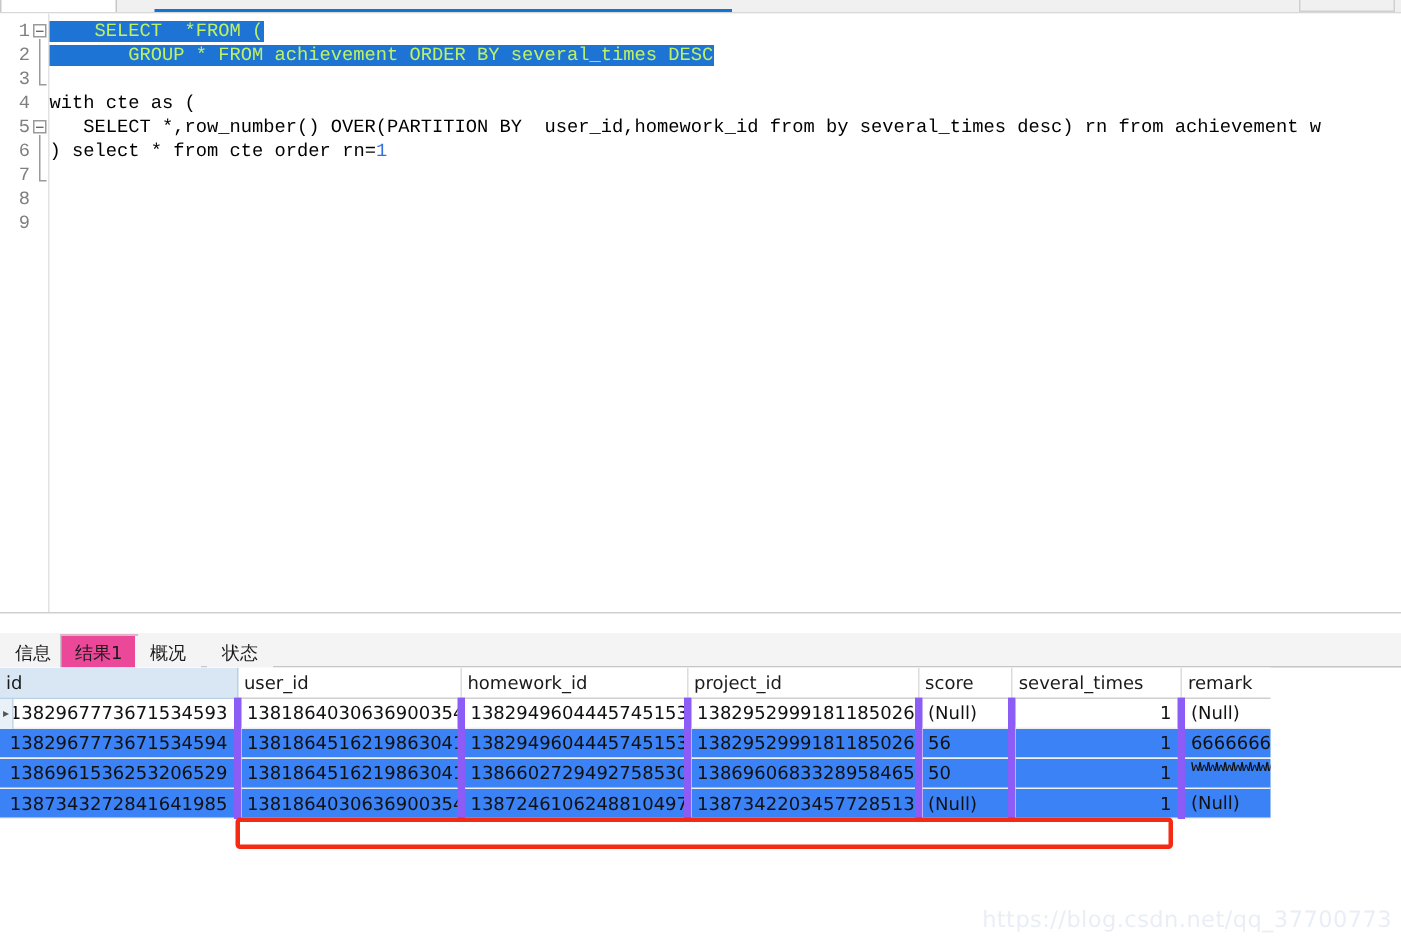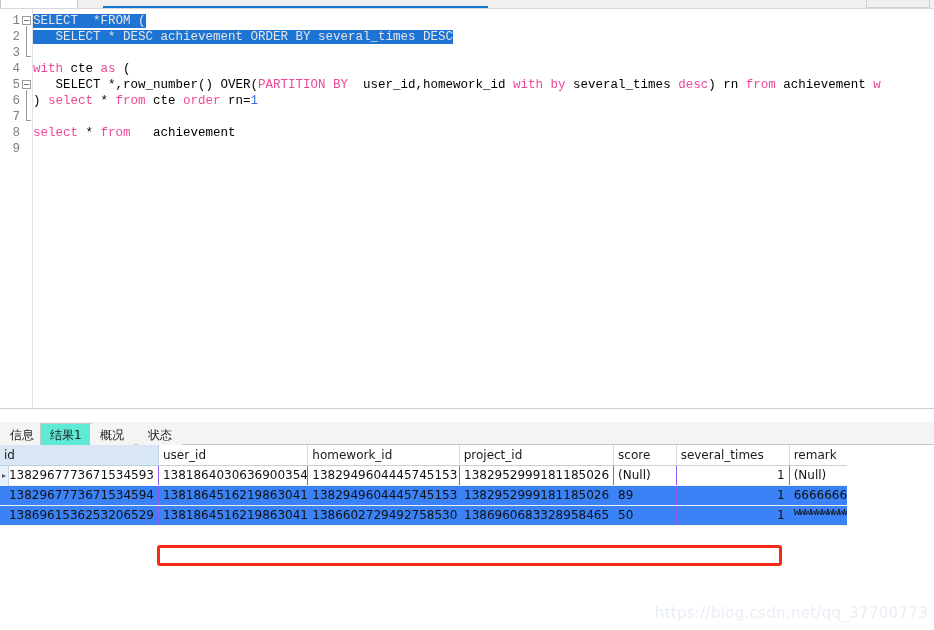--- a/index.html
+++ b/index.html
@@ -107,23 +107,23 @@
     left: 26px;
     width: 1px;
     background: #9a9a9a;
   }
   .foldend {
     position: absolute;
     left: 26px;
     width: 5px; height: 1px;
     background: #9a9a9a;
   }
-  .kw   { color: #ec4899; }
+  .kw   { color: #000000; }
   .num  { color: #2f6fe0; }
-  .sel  { background: #1d74d4; color: #e5e5e5; }
+  .sel  { background: #1d74d4; color: #bef264; padding-left: 30px; }
 
   
   .result-pane {
     position: absolute;
     top: 408px; left: 0;
     width: 934px; height: 222px;
     background: #ffffff;
   }
   .pane-splitter {
     position: absolute;
@@ -147,21 +147,21 @@
     padding: 0 9px;
     font-size: 12px;
     color: #1a1a1a;
     font-family: "DejaVu Sans", sans-serif;
     background: #f4f4f4;
     border: 1px solid transparent;
     border-bottom: none;
     cursor: default;
   }
   .tab.active {
-    background: #5eead4;
+    background: #ec4899;
     border: 1px solid #c6c6c6;
     border-bottom: 1px solid #ffffff;
     top: 1px;
     height: 23px;
     line-height: 22px;
   }
 
   
   .grid {
     position: absolute;
@@ -189,21 +189,21 @@
     white-space: nowrap;
     overflow: hidden;
   }
   table.datagrid th.hdr-plain {
     background: #ffffff;
     border-right: 1px solid #dcdcdc;
     border-bottom: 1px solid #cfcfcf;
   }
   table.datagrid td {
     height: 20px;
-    border-right: 1px solid #8b5cf6;
+    border-right: 5px solid #8b5cf6;
     border-bottom: 1px solid #efefef;
     padding: 0 4px;
     color: #111111;
     white-space: nowrap;
     overflow: hidden;
   }
   table.datagrid tr.alt td { background: #3b82f6; }
   td.num-cell { text-align: right; }
   td.null-cell { color: #b0b0b0; }
   .c-id        { width: 157px; }
@@ -277,27 +277,26 @@
       <div class="foldline" style="top:17px; height:30px"></div>
       <div class="foldend" style="top:47px"></div>
 
       <div class="fold" style="top:71px">−</div>
       <div class="foldline" style="top:81px; height:30px"></div>
       <div class="foldend" style="top:111px"></div>
     </div>
 
     <div class="code-area">
       <div class="line" style="margin-top:4px"><span class="sel">SELECT  *FROM (</span></div>
-      <div class="line"><span class="sel">   SELECT * DESC achievement ORDER BY several_times DESC</span></div>
+      <div class="line"><span class="sel">   GROUP * FROM achievement ORDER BY several_times DESC</span></div>
       <div class="line">&nbsp;</div>
       <div class="line"><span class="kw">with</span><span> cte </span><span class="kw">as</span><span> (</span></div>
-      <div class="line"><span>   SELECT *,row_number() </span><span>OVER(</span><span class="kw">PARTITION BY</span><span>  user_id,homework_id </span><span class="kw">with by</span><span> several_times </span><span class="kw">desc</span><span>) rn </span><span class="kw">from</span><span> achievement </span><span class="kw">w</span></div>
+      <div class="line"><span>   SELECT *,row_number() </span><span>OVER(</span><span class="kw">PARTITION BY</span><span>  user_id,homework_id </span><span class="kw">from by</span><span> several_times </span><span class="kw">desc</span><span>) rn </span><span class="kw">from</span><span> achievement </span><span class="kw">w</span></div>
       <div class="line"><span>) </span><span class="kw">select</span><span> * </span><span class="kw">from</span><span> cte </span><span class="kw">order</span><span> rn=</span><span class="num">1</span></div>
       <div class="line">&nbsp;</div>
-      <div class="line"><span class="kw">select</span><span> * </span><span class="kw">from</span><span>   achievement</span></div>
     </div>
   </div>
 
   <div class="result-pane">
 
     <div class="pane-splitter"></div>
 
     <div class="tabbar">
       <div class="tab" style="left:0px">信息</div>
       <div class="tab active" style="left:40px">结果1</div>
@@ -338,35 +337,45 @@
             <td class="null-cell">(Null)</td>
             <td class="num-cell">1</td>
             <td class="null-cell">(Null)</td>
             <td></td>
           </tr>
           <tr class="alt">
             <td class="num-cell">1382967773671534594</td>
             <td class="num-cell">1381864516219863041</td>
             <td class="num-cell">1382949604445745153</td>
             <td class="num-cell">1382952999181185026</td>
-            <td>89</td>
+            <td>56</td>
             <td class="num-cell">1</td>
             <td>666666666666666666666</td>
             <td></td>
           </tr>
           <tr class="alt">
             <td class="num-cell">1386961536253206529</td>
             <td class="num-cell">1381864516219863041</td>
             <td class="num-cell">1386602729492758530</td>
             <td class="num-cell">1386960683328958465</td>
             <td>50</td>
             <td class="num-cell">1</td>
             <td class="wiggle">wwwwwwwwwwwwwwwww</td>
             <td></td>
           </tr>
+          <tr class="alt">
+            <td class="num-cell">1387343272841641985</td>
+            <td class="num-cell">1381864030636900354</td>
+            <td class="num-cell">1387246106248810497</td>
+            <td class="num-cell">1387342203457728513</td>
+            <td class="null-cell">(Null)</td>
+            <td class="num-cell">1</td>
+            <td class="null-cell">(Null)</td>
+            <td></td>
+          </tr>
         </tbody>
       </table>
 
       <div style="position:absolute; left:0; top:21px; width:9px; height:20px; background:#e8f0f8; border-right:1px solid #c5d7e8; text-align:center; font-size:8px; line-height:20px; color:#555;">▸</div>
 
       <div class="red-box"></div>
     </div>
 
     <div class="watermark">https://blog.csdn.net/qq_37700773</div>
   </div>

